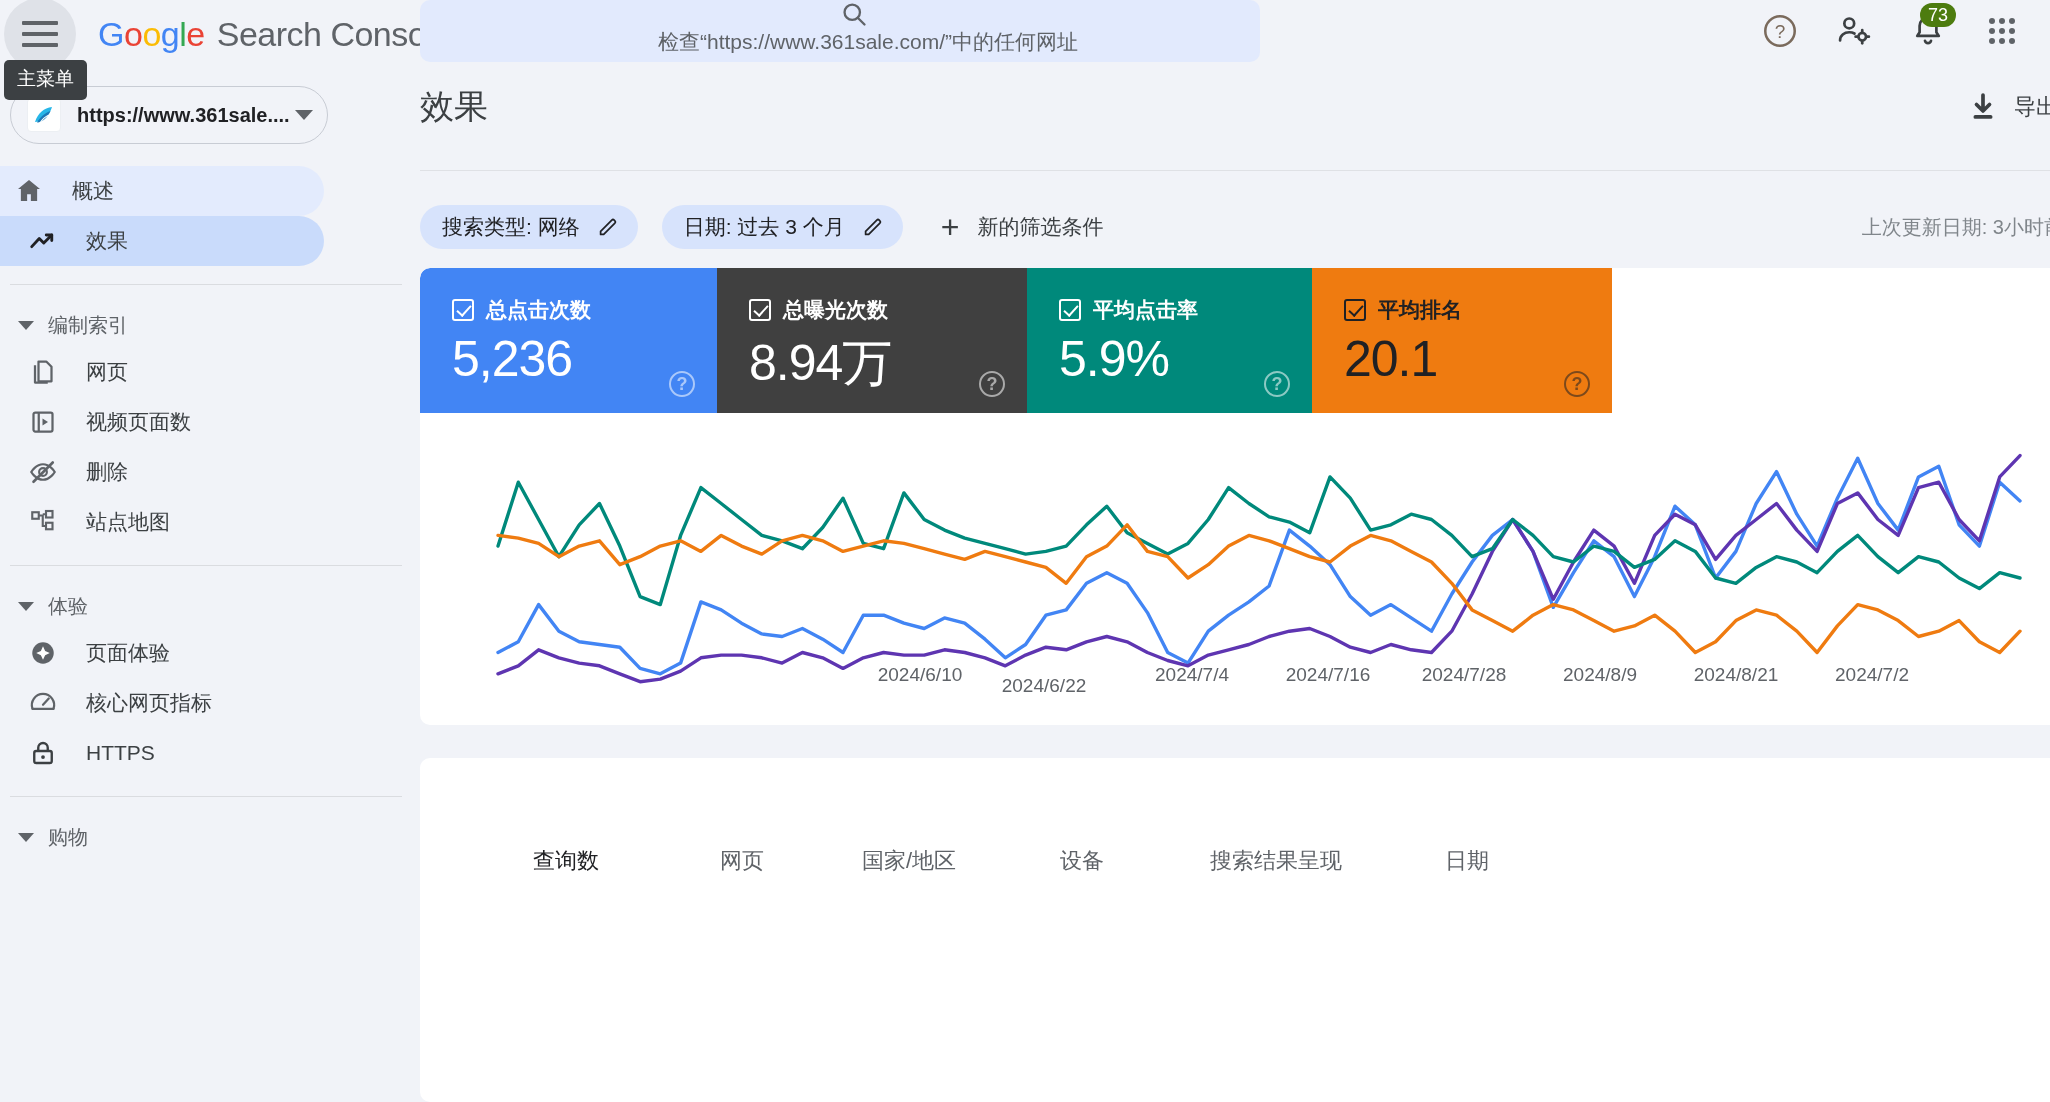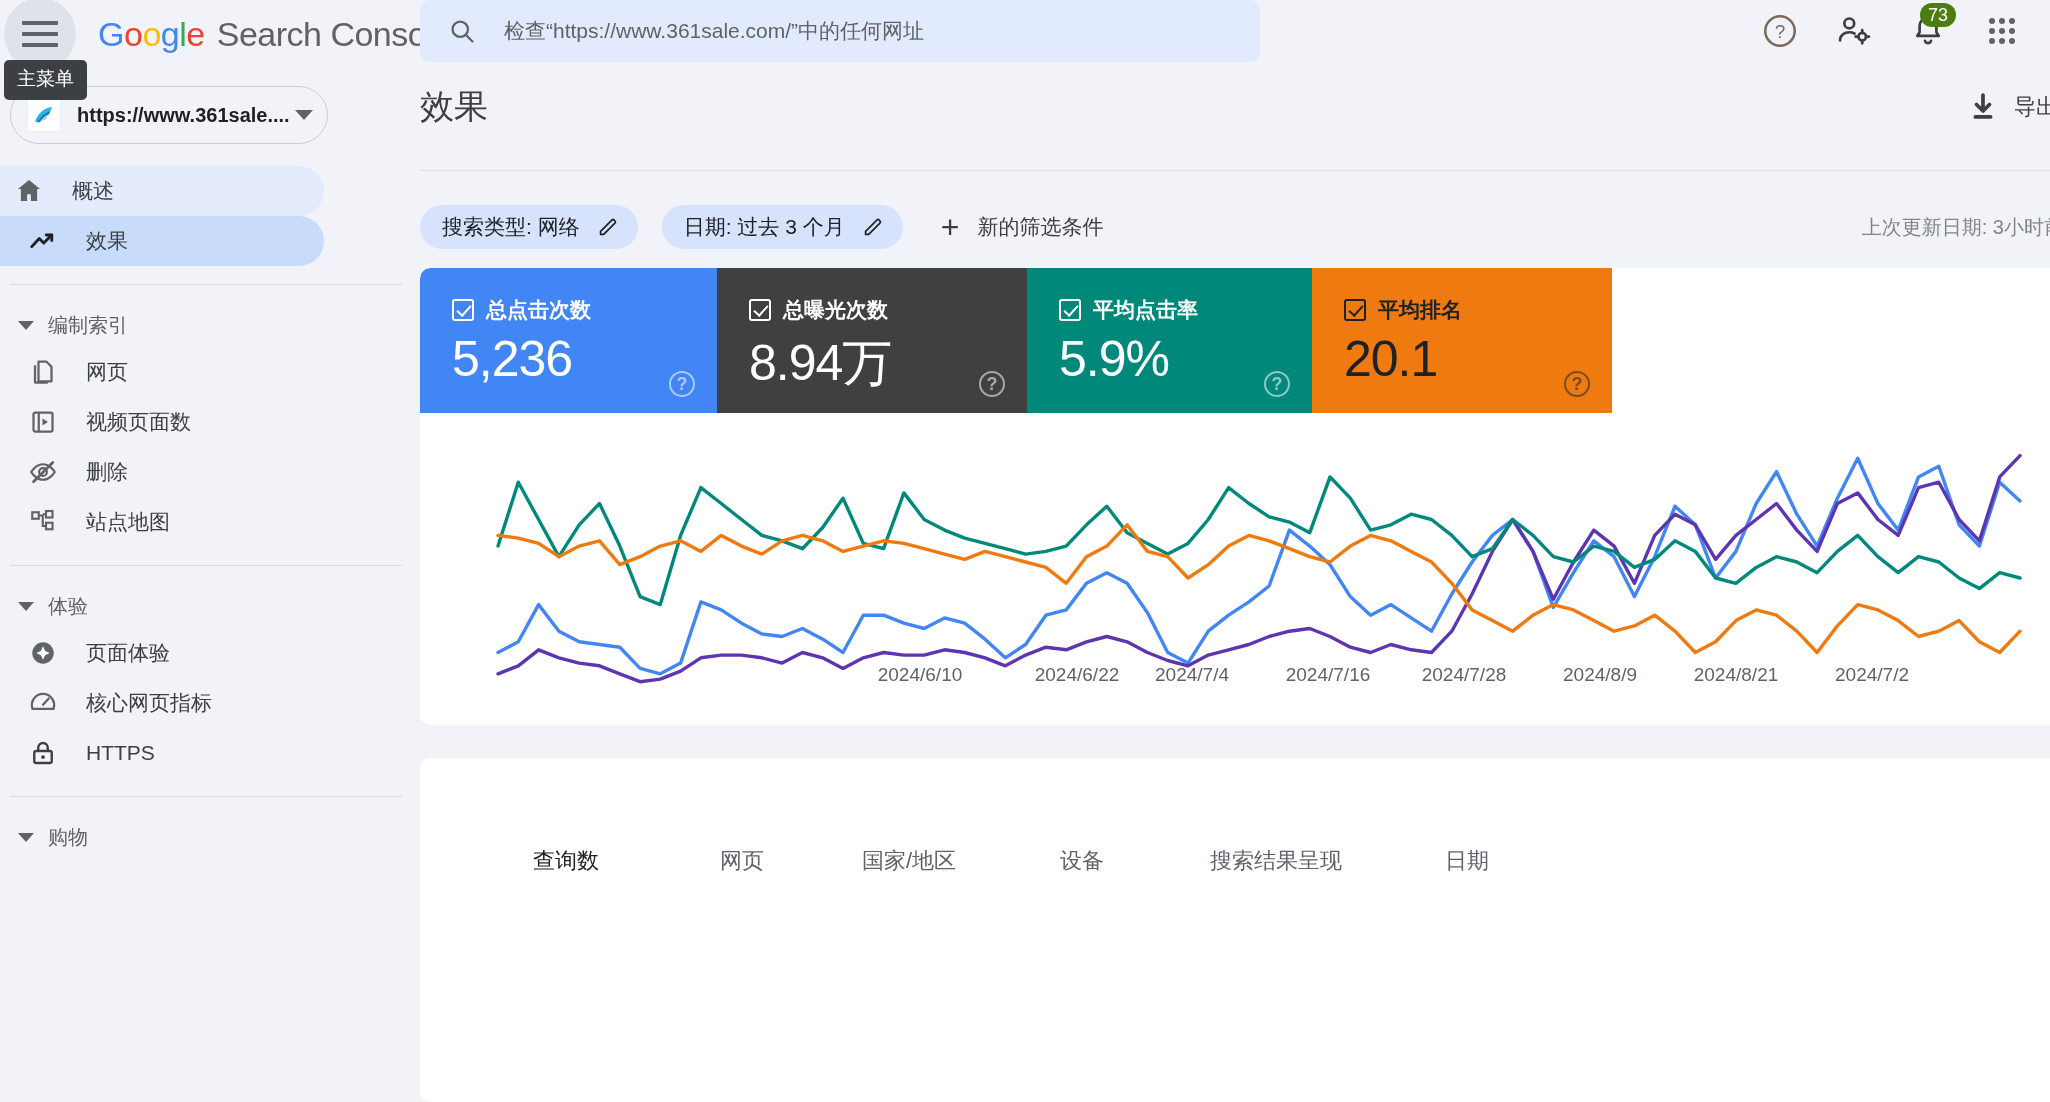--- a/index.html
+++ b/index.html
@@ -49,20 +49,21 @@
   .brand .sc { color: #5f6368; font-weight: 400; margin-left: 12px; }
 
   .searchbox {
     position: absolute; left: 420px; top: 0px;
     width: 840px; height: 62px;
     background: #e2eafd;
     border-radius: 10px;
     display: flex; align-items: center;
     padding-left: 28px;
     cursor: text;
+    flex-direction: column;
   }
   .searchbox .placeholder {
     margin-left: 28px;
     font-size: 21px;
     color: #5f6368;
     white-space: nowrap;
   }
   .top-icons {
     position: absolute; right: 12px; top: 0px;
     height: 62px; display: flex; align-items: center; gap: 30px;
@@ -204,23 +205,22 @@
   
   .chart-card {
     position: absolute; left: 0px; top: 200px;
     width: 1640px; height: 457px;
     background: #fff;
     border-radius: 10px 0 0 10px;
     overflow: hidden;
   }
   .metrics {
     position: absolute; left: 0; top: 0;
-    height: 145px; width: 1320px;
+    height: 112px; width: 1320px;
     display: flex;
-    align-items: flex-end;
   }
   .metric {
     position: relative;
     height: 145px;
     padding: 28px 0 0 32px;
     cursor: pointer;
     flex: none;
   }
   .metric:first-child { border-radius: 10px 0 0 0; }
   .metric .m-head {
@@ -567,21 +567,21 @@
       <div class="plot">
         <svg id="plotsvg" width="1640" height="312" viewBox="0 0 1640 312" preserveAspectRatio="none">
             <path d="M78.0 239.5 L98.3 228.8 L118.6 191.6 L138.9 218.2 L159.2 228.8 L179.5 231.5 L199.8 234.2 L220.1 255.4 L240.3 260.8 L260.6 250.1 L280.9 188.9 L301.2 196.9 L321.5 210.2 L341.8 220.9 L362.1 223.5 L382.4 215.5 L402.7 226.2 L423.0 239.5 L443.3 202.2 L463.6 202.2 L483.9 210.2 L504.2 215.5 L524.5 204.9 L544.7 210.2 L565.0 226.2 L585.3 244.8 L605.6 231.5 L625.9 202.2 L646.2 196.9 L666.5 170.3 L686.8 159.7 L707.1 170.3 L727.4 199.6 L747.7 239.5 L768.0 250.1 L788.3 218.2 L808.6 202.2 L828.9 188.9 L849.1 173.0 L869.4 117.1 L889.7 133.1 L910.0 151.7 L930.3 183.6 L950.6 202.2 L970.9 191.6 L991.2 204.9 L1011.5 218.2 L1031.8 181.0 L1052.1 149.0 L1072.4 122.4 L1092.7 106.5 L1113.0 138.4 L1133.3 194.3 L1153.5 159.7 L1173.8 127.8 L1194.1 143.7 L1214.4 183.6 L1234.7 143.7 L1255.0 93.2 L1275.3 111.8 L1295.6 165.0 L1315.9 138.4 L1336.2 90.5 L1356.5 58.6 L1376.8 101.2 L1397.1 133.1 L1417.4 85.2 L1437.7 45.3 L1457.9 90.5 L1478.2 117.1 L1498.5 63.9 L1518.8 53.3 L1539.1 111.8 L1559.4 133.1 L1579.7 69.2 L1600.0 87.9 " fill="none" stroke="#4285F4" stroke-width="3.4" stroke-linejoin="round" stroke-linecap="round"></path>
             <path d="M78.0 260.8 L98.3 252.8 L118.6 236.8 L138.9 244.8 L159.2 250.1 L179.5 252.8 L199.8 260.8 L220.1 268.7 L240.3 266.1 L260.6 258.1 L280.9 244.8 L301.2 242.1 L321.5 242.1 L341.8 244.8 L362.1 250.1 L382.4 239.5 L402.7 244.8 L423.0 255.4 L443.3 244.8 L463.6 239.5 L483.9 242.1 L504.2 242.1 L524.5 236.8 L544.7 239.5 L565.0 244.8 L585.3 252.8 L605.6 242.1 L625.9 234.2 L646.2 236.8 L666.5 228.8 L686.8 223.5 L707.1 228.8 L727.4 239.5 L747.7 247.5 L768.0 252.8 L788.3 242.1 L808.6 236.8 L828.9 231.5 L849.1 223.5 L869.4 218.2 L889.7 215.5 L910.0 223.5 L930.3 234.2 L950.6 239.5 L970.9 231.5 L991.2 236.8 L1011.5 239.5 L1031.8 218.2 L1052.1 181.0 L1072.4 138.4 L1092.7 106.5 L1113.0 138.4 L1133.3 186.3 L1153.5 149.0 L1173.8 117.1 L1194.1 133.1 L1214.4 170.3 L1234.7 122.4 L1255.0 101.2 L1275.3 111.8 L1295.6 146.4 L1315.9 122.4 L1336.2 106.5 L1356.5 90.5 L1376.8 117.1 L1397.1 138.4 L1417.4 90.5 L1437.7 79.9 L1457.9 106.5 L1478.2 122.4 L1498.5 74.6 L1518.8 69.2 L1539.1 106.5 L1559.4 127.8 L1579.7 63.9 L1600.0 42.6 " fill="none" stroke="#5E35B1" stroke-width="3.4" stroke-linejoin="round" stroke-linecap="round"></path>
             <path d="M78.0 133.1 L98.3 69.2 L118.6 106.5 L138.9 143.7 L159.2 111.8 L179.5 90.5 L199.8 133.1 L220.1 183.6 L240.3 191.6 L260.6 122.4 L280.9 74.6 L301.2 90.5 L321.5 106.5 L341.8 122.4 L362.1 127.8 L382.4 135.7 L402.7 114.5 L423.0 85.2 L443.3 130.4 L463.6 135.7 L483.9 79.9 L504.2 106.5 L524.5 117.1 L544.7 125.1 L565.0 130.4 L585.3 135.7 L605.6 141.1 L625.9 138.4 L646.2 133.1 L666.5 111.8 L686.8 93.2 L707.1 119.8 L727.4 130.4 L747.7 141.1 L768.0 130.4 L788.3 106.5 L808.6 74.6 L828.9 90.5 L849.1 103.8 L869.4 109.1 L889.7 119.8 L910.0 63.9 L930.3 85.2 L950.6 117.1 L970.9 111.8 L991.2 101.2 L1011.5 106.5 L1031.8 122.4 L1052.1 143.7 L1072.4 135.7 L1092.7 106.5 L1113.0 122.4 L1133.3 143.7 L1153.5 149.0 L1173.8 133.1 L1194.1 138.4 L1214.4 154.4 L1234.7 146.4 L1255.0 127.8 L1275.3 138.4 L1295.6 165.0 L1315.9 170.3 L1336.2 154.4 L1356.5 143.7 L1376.8 149.0 L1397.1 159.7 L1417.4 138.4 L1437.7 122.4 L1457.9 143.7 L1478.2 159.7 L1498.5 143.7 L1518.8 149.0 L1539.1 165.0 L1559.4 175.6 L1579.7 159.7 L1600.0 165.0 " fill="none" stroke="#00897B" stroke-width="3.4" stroke-linejoin="round" stroke-linecap="round"></path>
             <path d="M78.0 122.4 L98.3 125.1 L118.6 130.4 L138.9 143.7 L159.2 133.1 L179.5 127.8 L199.8 151.7 L220.1 143.7 L240.3 133.1 L260.6 127.8 L280.9 138.4 L301.2 122.4 L321.5 133.1 L341.8 141.1 L362.1 127.8 L382.4 122.4 L402.7 127.8 L423.0 138.4 L443.3 133.1 L463.6 127.8 L483.9 130.4 L504.2 135.7 L524.5 141.1 L544.7 146.4 L565.0 138.4 L585.3 143.7 L605.6 149.0 L625.9 154.4 L646.2 170.3 L666.5 143.7 L686.8 133.1 L707.1 111.8 L727.4 138.4 L747.7 143.7 L768.0 165.0 L788.3 151.7 L808.6 133.1 L828.9 122.4 L849.1 127.8 L869.4 135.7 L889.7 143.7 L910.0 149.0 L930.3 133.1 L950.6 122.4 L970.9 127.8 L991.2 138.4 L1011.5 149.0 L1031.8 170.3 L1052.1 196.9 L1072.4 207.6 L1092.7 218.2 L1113.0 202.2 L1133.3 191.6 L1153.5 196.9 L1173.8 207.6 L1194.1 218.2 L1214.4 212.9 L1234.7 202.2 L1255.0 218.2 L1275.3 239.5 L1295.6 228.8 L1315.9 207.6 L1336.2 196.9 L1356.5 202.2 L1376.8 218.2 L1397.1 239.5 L1417.4 212.9 L1437.7 191.6 L1457.9 196.9 L1478.2 207.6 L1498.5 223.5 L1518.8 218.2 L1539.1 207.6 L1559.4 228.8 L1579.7 239.5 L1600.0 218.2 " fill="none" stroke="#EF7B10" stroke-width="3.4" stroke-linejoin="round" stroke-linecap="round"></path>
           </svg>
       </div>
       <div class="xaxis" id="xaxis">
           <span class="xtick" style="left: 500px;">2024/6/10</span>
-          <span class="xtick" style="left: 657px;">2024/6/22</span>
+          <span class="xtick" style="left: 624px; margin-top: 11px;">2024/6/22</span>
           <span class="xtick" style="left: 772px;">2024/7/4</span>
           <span class="xtick" style="left: 908px;">2024/7/16</span>
           <span class="xtick" style="left: 1044px;">2024/7/28</span>
           <span class="xtick" style="left: 1180px;">2024/8/9</span>
           <span class="xtick" style="left: 1316px;">2024/8/21</span>
           <span class="xtick" style="left: 1452px;">2024/7/2</span>
         </div>
     </div>
 
     <div class="table-card">

